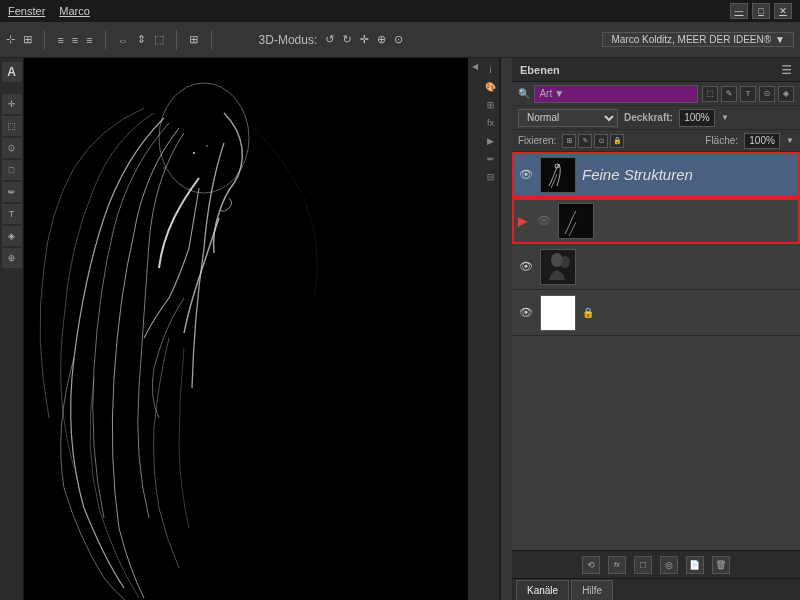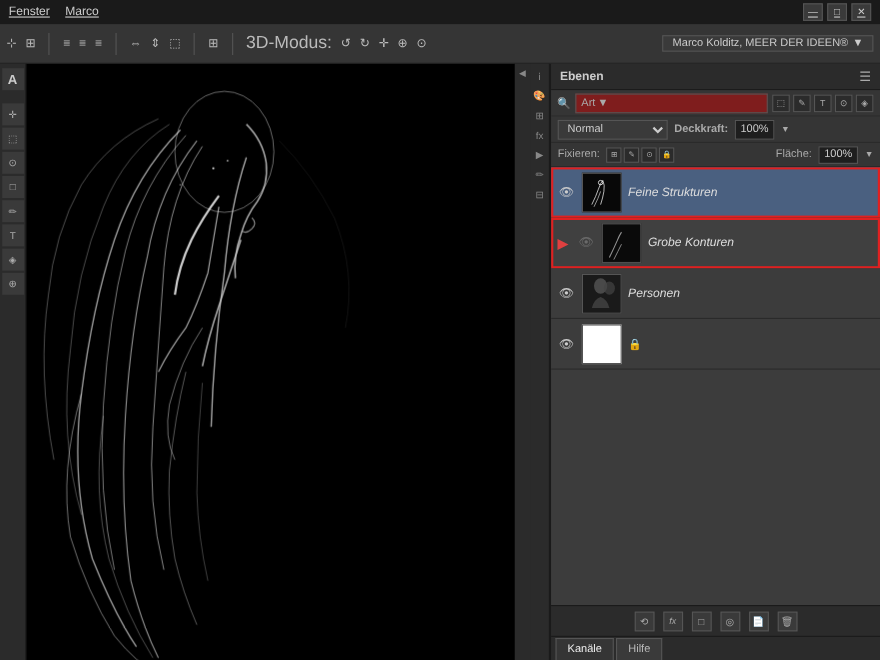--- a/index.html
+++ b/index.html
@@ -33,21 +33,21 @@
       width: 800px;
       height: 36px;
       background: #353535;
       display: flex;
       align-items: center;
       padding: 0 6px;
       gap: 8px;
       border-bottom: 1px solid #222;
     }
     .toolbar-sep { width: 1px; height: 20px; background: #555; margin: 0 4px; }
-    .toolbar-label { font-size: 16px; color: #bbb; }
+    .toolbar-label { font-size: 12px; color: #bbb; margin-left: 35px; }
 
     
     .main-layout {
       display: flex;
       width: 800px;
       height: calc(600px - 58px);
     }
 
     
     .left-tools {
@@ -96,20 +96,21 @@
       cursor: pointer;
       font-size: 8px;
       color: #888;
     }
 
     
     .layers-panel {
       flex: 1;
       display: flex;
       flex-direction: column;
+      margin-left: 11px;
     }
     .layers-header {
       height: 24px;
       background: #2b2b2b;
       display: flex;
       align-items: center;
       padding: 0 8px;
       justify-content: space-between;
       border-bottom: 1px solid #1a1a1a;
     }
@@ -122,21 +123,21 @@
       background: #353535;
       display: flex;
       align-items: center;
       padding: 2px 6px;
       gap: 4px;
       border-bottom: 1px solid #2a2a2a;
     }
     .search-box {
       flex: 1;
       height: 18px;
-      background: #7f1d1d;
+      background: #701a75;
       border: 1px solid #555;
       color: #ccc;
       font-size: 10px;
       padding: 0 4px;
       display: flex; align-items: center;
     }
     .search-icon-btn { color: #aaa; font-size: 10px; cursor: pointer; }
     .filter-icons { display: flex; gap: 3px; }
     .filter-icon { width: 16px; height: 16px; background: #2b2b2b; border: 1px solid #555; display: flex; align-items: center; justify-content: center; font-size: 8px; color: #aaa; cursor: pointer; }
 
@@ -225,21 +226,21 @@
     .layer-thumbnail {
       width: 36px; height: 36px;
       background: #1a1a1a;
       border: 1px solid #555;
       overflow: hidden;
       flex-shrink: 0;
     }
     .layer-thumbnail.white { background: #ffffff; }
     .layer-name {
       flex: 1;
-      font-size: 11px;
+      font-size: 15px;
       color: #ddd;
       font-style: italic;
     }
     .layer-lock { font-size: 10px; color: #888; }
 
     
     .layer-arrow {
       width: 12px;
       color: #e04040;
       font-size: 12px;
@@ -488,34 +489,32 @@
         <div class="layer-item selected-red" style="background:#404040;">
           <div class="layer-arrow">▶</div>
           <div class="layer-visibility" style="opacity:0.3;">👁</div>
           <div class="layer-thumbnail" style="background:#111;">
             <svg width="36" height="36" viewBox="0 0 36 36">
               <rect width="36" height="36" fill="#0a0a0a"></rect>
               <path d="M6,30 Q10,22 13,15 Q15,10 17,7" fill="none" stroke="#ccc" stroke-width="1.0" opacity="0.7"></path>
               <path d="M10,32 Q14,24 17,18" fill="none" stroke="#aaa" stroke-width="0.7"></path>
             </svg>
           </div>
-          <span class="layer-name">Grobe Konturen</span>
         </div>
 
         <div class="layer-item" style="background:#3c3c3c;">
           <div class="layer-visibility">👁</div>
           <div class="layer-thumbnail" style="background:#222;">
             <svg width="36" height="36" viewBox="0 0 36 36">
               <rect width="36" height="36" fill="#1a1a1a"></rect>
               <ellipse cx="16" cy="10" rx="6" ry="7" fill="#555" opacity="0.8"></ellipse>
               <path d="M8,30 Q10,22 16,20 Q22,22 24,30" fill="#444" opacity="0.8"></path>
               <ellipse cx="24" cy="12" rx="5" ry="6" fill="#444" opacity="0.7"></ellipse>
             </svg>
           </div>
-          <span class="layer-name">Personen</span>
         </div>
 
         <div class="layer-item" style="background:#3c3c3c;">
           <div class="layer-visibility">👁</div>
           <div class="layer-thumbnail white">
             <svg width="36" height="36" viewBox="0 0 36 36">
               <rect width="36" height="36" fill="#ffffff"></rect>
             </svg>
           </div>
           <span class="layer-lock">🔒</span>

